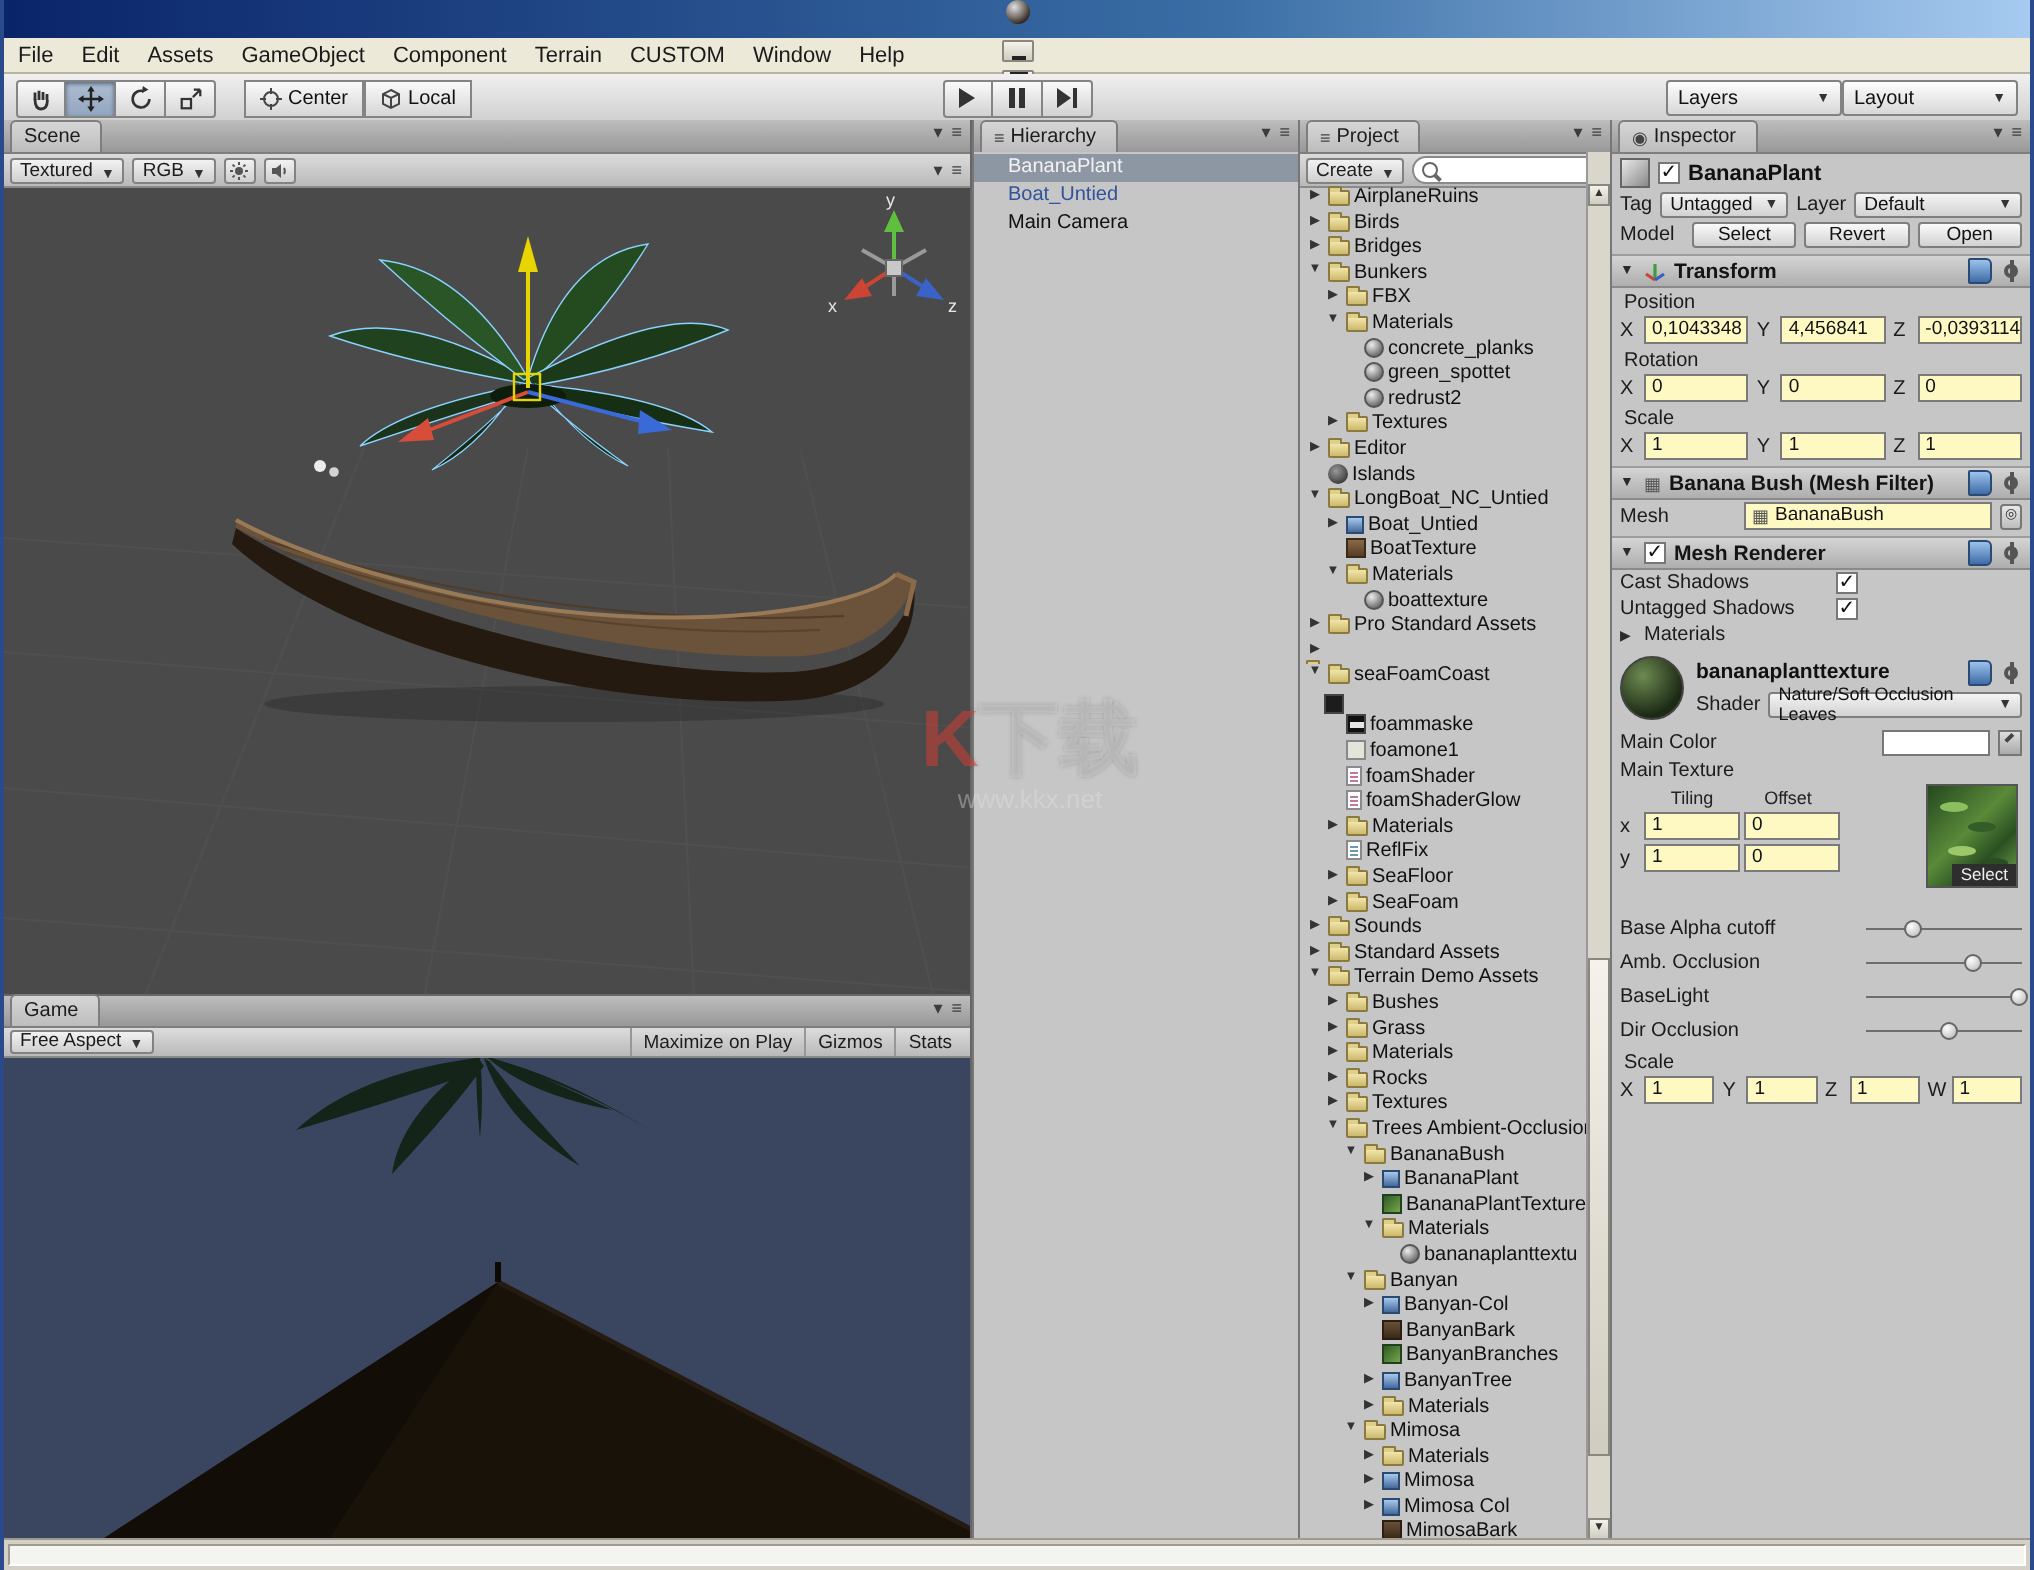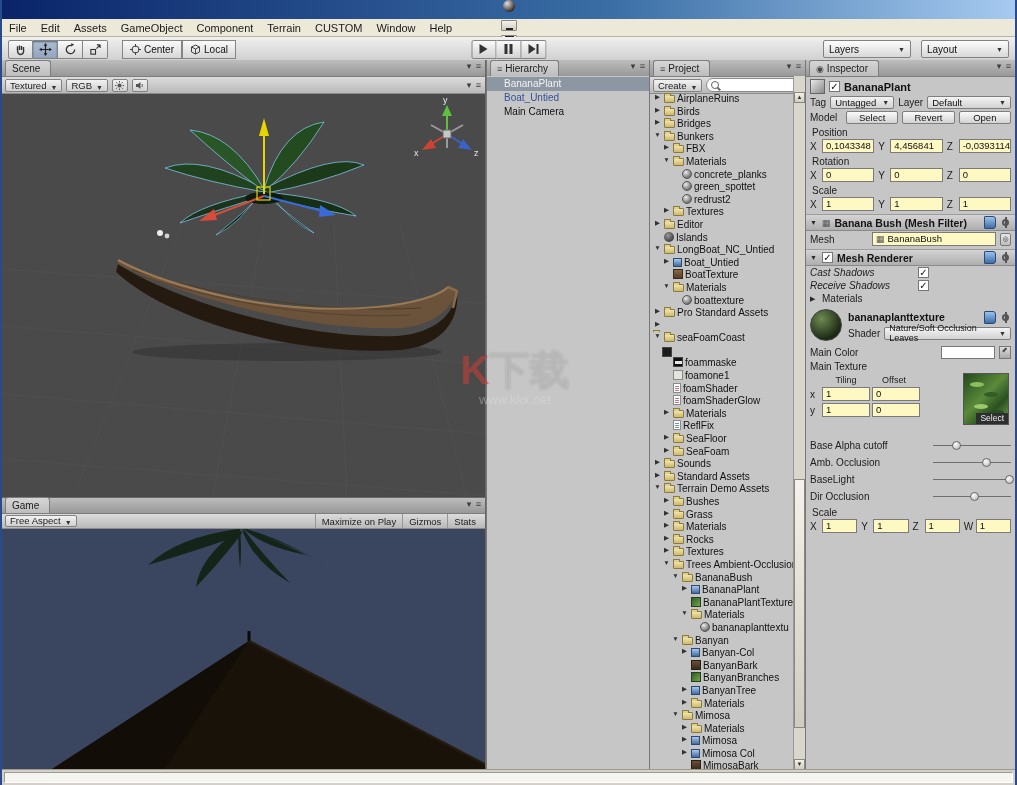--- a/index.html
+++ b/index.html
@@ -40,21 +40,21 @@
   .playgroup{position:absolute;left:50%;transform:translateX(-50%);display:flex;}
   .playbtn{width:25px;height:19px;background:linear-gradient(#fafafa,#d2d2d2);
     border:1px solid #848484;border-left-width:0;display:flex;align-items:center;justify-content:center;box-sizing:border-box;}
   .playbtn:first-child{border-left-width:1px;border-radius:2px 0 0 2px;}
   .playbtn:last-child{border-radius:0 2px 2px 0;}
   .play-tri{width:0;height:0;border-left:8px solid #333;border-top:5px solid transparent;border-bottom:5px solid transparent;}
   .pause-bars{display:flex;gap:2px;}
   .pause-bars i{width:3px;height:10px;background:#333;}
   .step-ic{display:flex;align-items:center;gap:1px;}
   .step-ic b{width:2px;height:10px;background:#333;}
-  .rightdrops{margin-left:auto;display:flex;gap:10px;padding-left:33px;}
+  .rightdrops{margin-left:auto;display:flex;padding-left:33px;}
   .drop{min-width:76px;height:16px;background:linear-gradient(#fdfdfd,#d8d8d8);
     border:1px solid #828282;border-radius:2px;display:flex;align-items:center;
     justify-content:space-between;padding:0 5px;font-size:10px;}
   .caret{font-size:7px;color:#333;}
   
   .workspace{position:absolute;top:60px;left:0;right:0;height:710px;background:#9a9a9a;}
   .panel{position:absolute;box-sizing:border-box;background:#c6c6c6;border-left:1px solid #777;}
   .scene-panel{left:0;top:0;width:484px;height:437px;border-left:none;border-right:1px solid #666;}
   .game-panel{left:0;top:437px;width:484px;height:273px;border-left:none;border-top:1px solid #666;border-right:1px solid #666;}
   .hierarchy-panel{left:484px;top:0;width:163px;height:710px;}
@@ -142,21 +142,21 @@
   .spacer{flex:1;}
   .book-ic{width:10px;height:11px;background:linear-gradient(#9cc2ec,#3f6ca8);border:1px solid #2a4a72;border-radius:1px 3px 3px 1px;}
   .gear-ic{width:11px;height:11px;position:relative;}
   .gear-ic::before{content:"";position:absolute;inset:2px;border:2px solid #555;border-radius:50%;}
   .gear-ic::after{content:"";position:absolute;left:4.5px;top:0;width:2px;height:11px;background:#555;
     box-shadow:0 0 0 0 #555;transform:rotate(0deg);}
   .axis-lab{width:8px;color:#1c1c1c;flex:0 0 auto;}
   .field{background:#fef9c3;border:1px solid #7a7a7a;height:12px;line-height:12px;font-size:9.5px;
     padding:0 3px;flex:1;min-width:0;white-space:nowrap;overflow:hidden;box-sizing:content-box;}
   .sublabel{padding:2px 4px 0 6px;color:#1c1c1c;}
-  .chk-row .lab{width:104px;font-style:italic;}
+  .chk-row .lab{width:104px;}
   .objfield{display:flex;align-items:center;gap:3px;}
   .picker-dot{width:9px;height:11px;background:linear-gradient(#e8e8e8,#bdbdbd);border:1px solid #777;
     border-radius:2px;flex:0 0 auto;font-size:7px;text-align:center;line-height:10px;color:#333;}
   .mat-head{display:flex;align-items:center;gap:6px;padding:4px 4px 0 4px;}
   .mat-sphere{width:30px;height:30px;border-radius:50%;flex:0 0 auto;border:1px solid #444;
     background:radial-gradient(circle at 35% 30%,#6e8a52,#1c2a14 70%);}
   .mat-right{flex:1;min-width:0;}
   .mat-name{font-weight:bold;font-size:10.5px;display:flex;align-items:center;gap:4px;}
   .shader-row{display:flex;align-items:center;gap:4px;margin-top:3px;}
   .swatch{width:52px;height:11px;background:#fff;border:1px solid #777;}
@@ -768,20 +768,32 @@
           </span>
         </div>
 
         <div class="irow">
           <span class="lab" style="width:32px">Model</span>
           <span class="mini-btn" style="flex:1;justify-content:center">Select</span>
           <span class="mini-btn" style="flex:1;justify-content:center">Revert</span>
           <span class="mini-btn" style="flex:1;justify-content:center">Open</span>
         </div>
 
+        <div class="comp-head">
+          <span class="fold">▼</span>
+          <svg width="11" height="11" viewBox="0 0 11 11">
+            <path d="M5.5 10V2" stroke="#3f9b3f" stroke-width="1.6"></path>
+            <path d="M5.5 10L1 7" stroke="#c04a3a" stroke-width="1.6"></path>
+            <path d="M5.5 10L10 7" stroke="#3a5ec0" stroke-width="1.6"></path>
+          </svg>
+          <span class="comp-title">Transform</span>
+          <span class="spacer"></span>
+          <span class="book-ic"></span>
+          <span class="gear-ic"></span>
+        </div>
         <div class="sublabel">Position</div>
         <div class="irow">
           <span class="axis-lab">X</span>
           <span class="field">0,1043348</span>
           <span class="axis-lab">Y</span>
           <span class="field">4,456841</span>
           <span class="axis-lab">Z</span>
           <span class="field">-0,0393114</span>
         </div>
         <div class="sublabel">Rotation</div>
@@ -826,21 +838,21 @@
           <span class="comp-title">Mesh Renderer</span>
           <span class="spacer"></span>
           <span class="book-ic"></span>
           <span class="gear-ic"></span>
         </div>
         <div class="irow chk-row">
           <span class="lab">Cast Shadows</span>
           <span class="checkbox checked"></span>
         </div>
         <div class="irow chk-row">
-          <span class="lab">Receive Shadows</span>
+          <span class="lab">Untagged Shadows</span>
           <span class="checkbox checked"></span>
         </div>
         <div class="irow">
           <span class="fold">▶</span>
           <span class="lab">Materials</span>
         </div>
 
         <div class="mat-head">
           <span class="mat-sphere"></span>
           <span class="mat-right">

